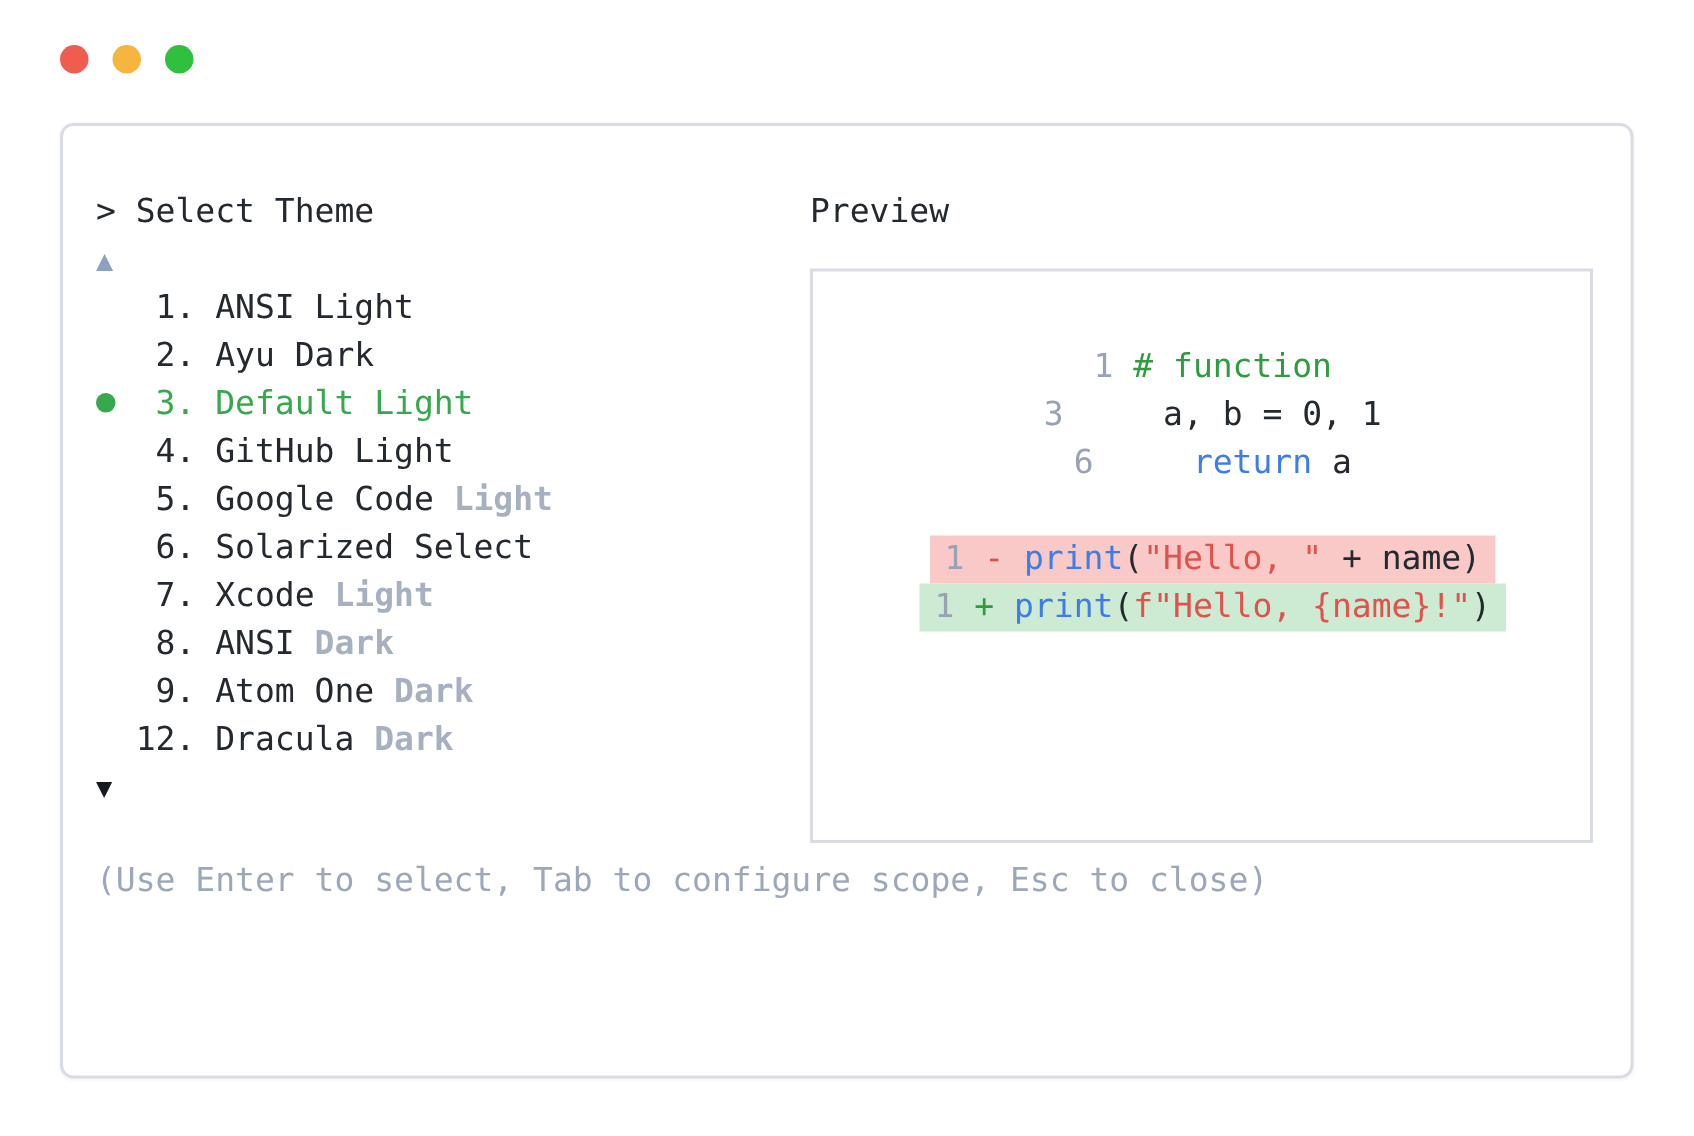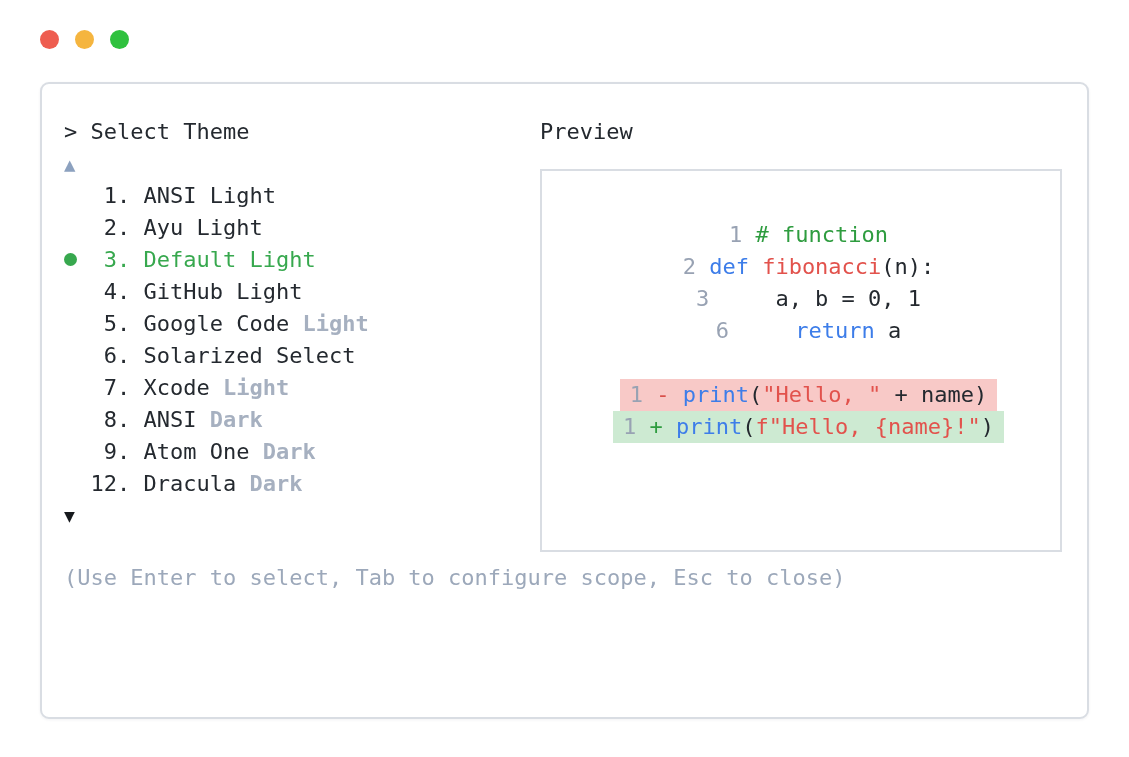--- a/index.html
+++ b/index.html
@@ -12,21 +12,21 @@
   .light{ width:19px; height:19px; border-radius:50%; }
   .light.red{ background:var(--tl-red); }
   .light.yellow{ background:var(--tl-yellow); }
   .light.green{ background:var(--tl-green); }
 
   
   .panel{
     position:absolute; left:40px; top:82px; width:1049px; height:637px;
     background:#fff; border:2px solid var(--border); border-radius:9px;
     box-shadow:0 1px 3px rgba(30,40,60,.06);
-    padding:32px 22px 0 22px;
+    padding:42px 22px 0 22px;
     font-size:22px; line-height:32px;
   }
   .columns{ display:flex; }
   .col-left{ width:476px; flex:none; }
   .col-right{ width:524px; flex:none; }
 
   .prompt-line, .list-row, .arrow-row{ white-space:pre; height:32px; }
   .prompt-line{ color:var(--dark); }
   .arrow-up{ color:var(--arrow-up); font-size:19px; }
   .arrow-down{ color:#16191d; font-size:18px; }
@@ -70,40 +70,39 @@
 </div>
 
 <div class="panel">
   <div class="columns">
 
     <div class="col-left">
       <div class="prompt-line">&gt; Select Theme</div>
       <div class="arrow-row arrow-up">▲</div>
       <div>
           <div class="list-row"><span class="bullet"></span><span class="num">1</span><span>. </span><span class="name">ANSI Light</span></div>
-          <div class="list-row"><span class="bullet"></span><span class="num">2</span><span>. </span><span class="name">Ayu Light</span></div>
+          <div class="list-row"><span class="bullet"></span><span class="num">2</span><span>. </span><span class="name">Ayu Dark</span></div>
           <div class="list-row selected"><span class="bullet"><span class="dot"></span></span><span class="num">3</span><span>. </span><span class="name">Default Light</span></div>
           <div class="list-row"><span class="bullet"></span><span class="num">4</span><span>. </span><span class="name">GitHub Light</span></div>
           <div class="list-row"><span class="bullet"></span><span class="num">5</span><span>. </span><span class="name">Google Code</span><span class="dim"> Light</span></div>
           <div class="list-row"><span class="bullet"></span><span class="num">6</span><span>. </span><span class="name">Solarized Select</span></div>
           <div class="list-row"><span class="bullet"></span><span class="num">7</span><span>. </span><span class="name">Xcode</span><span class="dim"> Light</span></div>
           <div class="list-row"><span class="bullet"></span><span class="num">8</span><span>. </span><span class="name">ANSI</span><span class="dim"> Dark</span></div>
           <div class="list-row"><span class="bullet"></span><span class="num">9</span><span>. </span><span class="name">Atom One</span><span class="dim"> Dark</span></div>
           <div class="list-row"><span class="bullet"></span><span class="num">12</span><span>. </span><span class="name">Dracula</span><span class="dim"> Dark</span></div>
         </div>
       <div class="arrow-row arrow-down">▼</div>
       <div class="footer-hint">(Use Enter to select, Tab to configure scope, Esc to close)</div>
     </div>
 
     <div class="col-right">
       <div class="preview-title">Preview</div>
       <div class="preview-box">
         <div>
             <div class="code-line"><span class="hl"><span class="ln">1</span> <span class="c-comment"># function</span></span></div>
-            <div class="code-line"><span class="hl"><span class="ln">2</span> <span class="c-kw">def</span><span class="c-plain"> </span><span class="c-fn">fibonacci</span><span class="c-plain">(n):</span></span></div>
             <div class="code-line"><span class="hl"><span class="ln">3</span> <span class="c-plain">    a, b = 0, 1</span></span></div>
             <div class="code-line"><span class="hl"><span class="ln">6</span> <span class="c-plain">    </span><span class="c-kw">return</span><span class="c-plain"> a</span></span></div>
             <div class="code-line"><span class="hl"></span></div>
             <div class="code-line bg-removed"><span class="hl"><span class="ln">1</span> <span class="c-minus">- </span><span class="c-kw">print</span><span class="c-plain">(</span><span class="c-str">"Hello, "</span><span class="c-plain"> + name)</span></span></div>
             <div class="code-line bg-added"><span class="hl"><span class="ln">1</span> <span class="c-plus">+ </span><span class="c-kw">print</span><span class="c-plain">(</span><span class="c-str">f"Hello, {name}!"</span><span class="c-plain">)</span></span></div>
           </div>
       </div>
     </div>
 
   </div>

